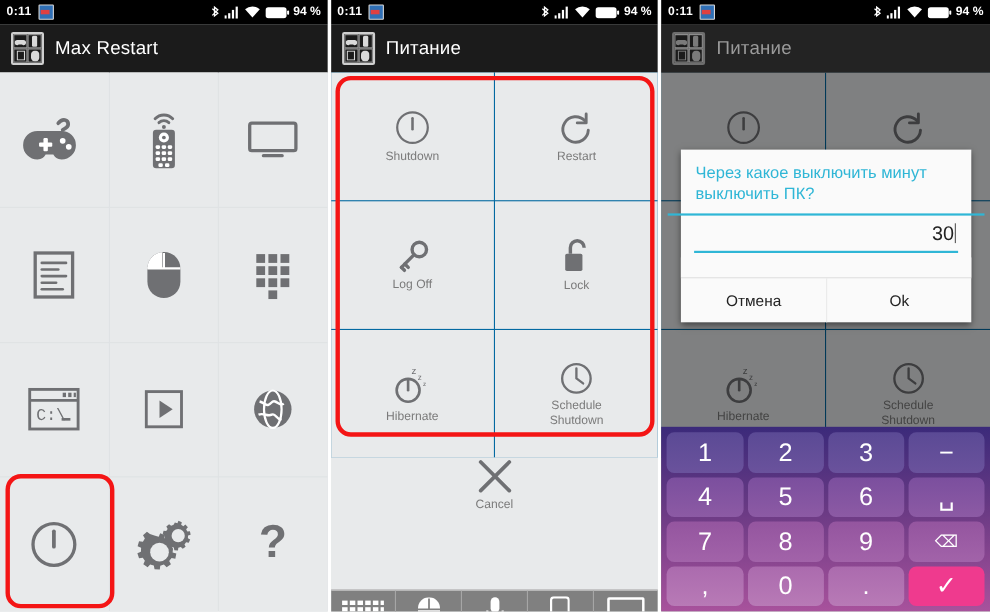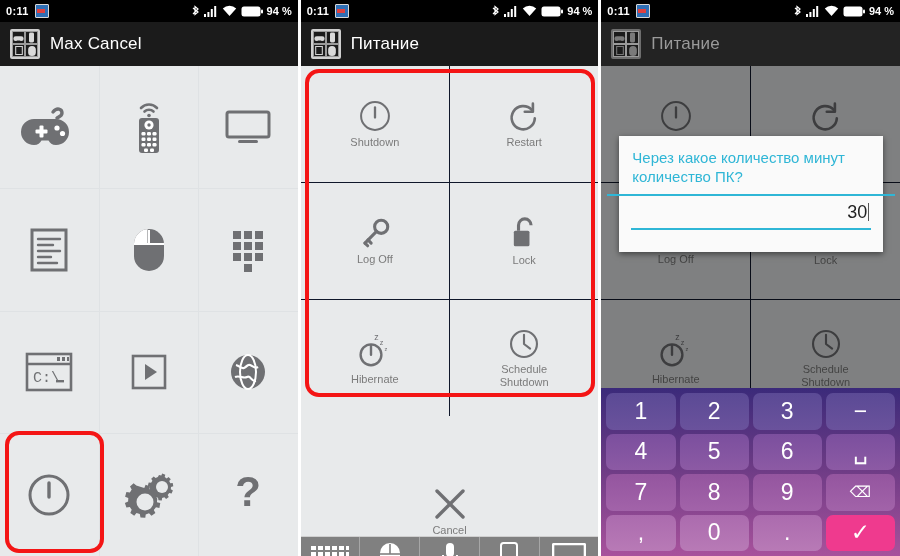--- a/index.html
+++ b/index.html
@@ -28,26 +28,26 @@
   .applogo>span{display:flex;align-items:center;justify-content:center;border:.5px solid #9a9a9a;}
   .apptitle{color:#fff;font-size:17px;margin-left:10px;letter-spacing:.2px;}
   .apptitle.dim{color:#9a9a9a;}
 
   
   .grid3{display:grid;grid-template-columns:repeat(3,1fr);grid-template-rows:repeat(4,1fr);
          height:490px;background:#dfe2e4;gap:1px;}
   .cell{background:#e8eaeb;display:flex;align-items:center;justify-content:center;position:relative;}
 
   .grid2{display:grid;grid-template-columns:1fr 1fr;grid-template-rows:repeat(3,1fr);
-         height:350px;background:#0f172a;gap:1px;}
+         height:350px;background:#0369a1;gap:1px;}
   .cell2{background:#e8eaeb;display:flex;flex-direction:column;align-items:center;justify-content:center;gap:3px;}
   .cell2 .lbl{font-size:11px;color:#7b7b7b;text-align:center;line-height:13px;}
 
   .cancelzone{height:120px;background:#e8eaeb;display:flex;flex-direction:column;
-              align-items:center;justify-content:flex-end;gap:3px;}
+              align-items:center;justify-content:flex-start;gap:3px;}
   .cancelzone .lbl{font-size:11px;color:#7b7b7b;}
 
   .bottombar{height:40px;background:#808080;display:flex;align-items:stretch;border-top:1px solid #cfcfcf;}
   .bb-item{flex:1;display:flex;align-items:center;justify-content:center;border-right:1px solid #a6a6a6;}
   .bb-item:last-child{border-right:none;}
 
   
   .redbox{position:absolute;border:4px solid #f41515;border-radius:14px;box-sizing:border-box;
           pointer-events:none;z-index:5;}
 
@@ -125,21 +125,21 @@
             <svg width="8" height="9" viewBox="0 0 10 12">
               <rect x="0.6" y="0.6" width="8.8" height="10.8" fill="none" stroke="#d9d9d9" stroke-width="1.4"></rect>
             </svg>
           </span>
         <span>
             <svg width="8" height="10" viewBox="0 0 10 13">
               <rect x="0" y="0" width="10" height="13" rx="5" fill="#d9d9d9"></rect>
             </svg>
           </span>
       </span>
-      <span class="apptitle">Max Cancel</span>
+      <span class="apptitle">Max Restart</span>
     </div>
 
     <div class="grid3">
       <div class="cell">
         <svg width="58" height="42" viewBox="0 0 58 42">
           <path d="M33 6c4-5 9-3 9 1 0 3-3 4-5 5" fill="none" stroke="#6f7073" stroke-width="3.4" stroke-linecap="round"></path>
           <path d="M14 13h22a13 13 0 0 1 0 26c-4 0-6-2-7.5-4.5h-7C20 37 18 39 14 39a13 13 0 0 1 0-26z" fill="#6f7073"></path>
           <rect x="15.5" y="23.5" width="12" height="4" rx="1" fill="#fff"></rect>
             <rect x="19.5" y="19.5" width="4" height="12" rx="1" fill="#fff"></rect>
           <circle cx="37" cy="22" r="2.6" fill="#fff"></circle>
@@ -534,26 +534,30 @@
           <path d="M21 9v12l8 6" fill="none" stroke="#6f7073" stroke-width="2.8" stroke-linecap="round" stroke-linejoin="round"></path>
         </svg>
         <span class="lbl" style="white-space:pre-line">Schedule
 Shutdown</span>
       </div>
     </div>
 
     <div class="scrim"></div>
 
     <div class="dialog">
-      <div class="dlg-title">Через какое количество минут количество ПК?</div>
+      <div class="dlg-title">Через какое выключить минут выключить ПК?</div>
       <div class="dlg-inputtop"></div>
       <div class="dlg-inputwrap">
         <div class="dlg-input"><span>30</span><span class="caret"></span></div>
       </div>
       <div class="dlg-spacer"></div>
+      <div class="dlg-btns">
+        <div class="dlg-btn first">Отмена</div>
+        <div class="dlg-btn">Ok</div>
+      </div>
     </div>
 
     <div class="keypad">
       <div class="key kr1">1</div>
       <div class="key kr1">2</div>
       <div class="key kr1">3</div>
       <div class="key kr1">−</div>
 
       <div class="key kr2">4</div>
       <div class="key kr2">5</div>

